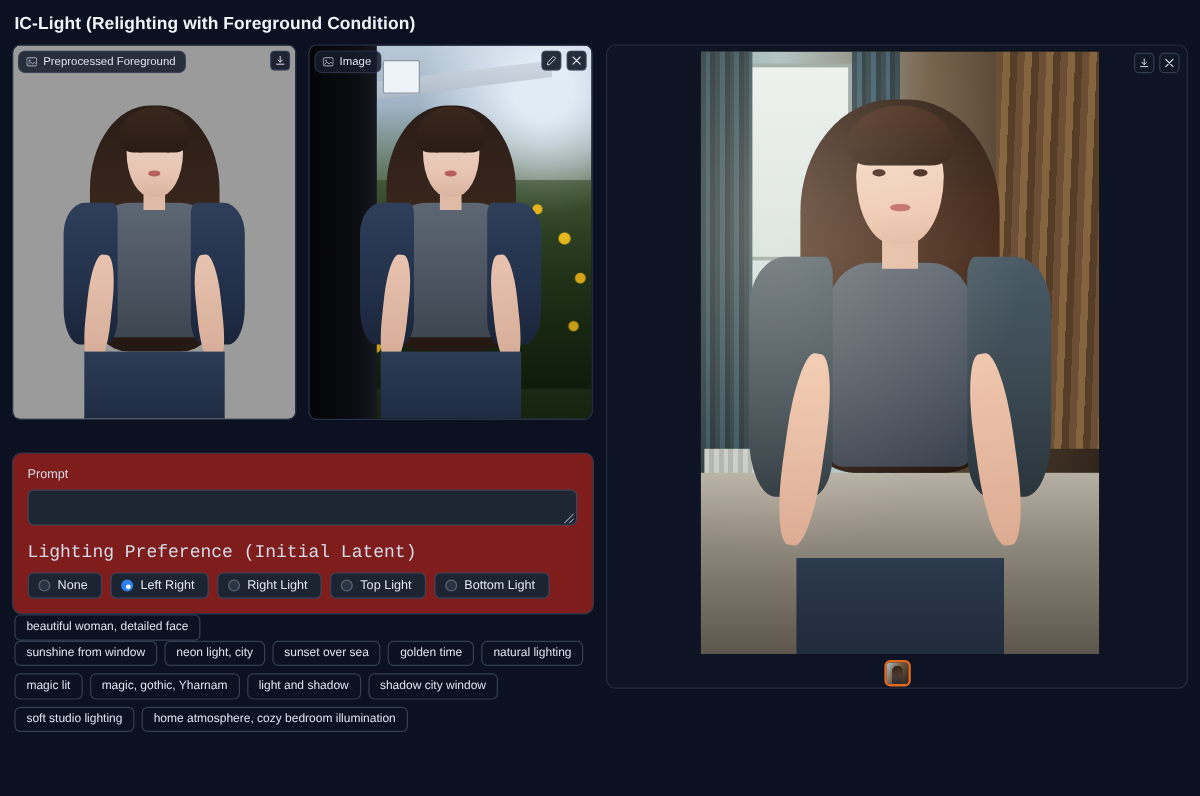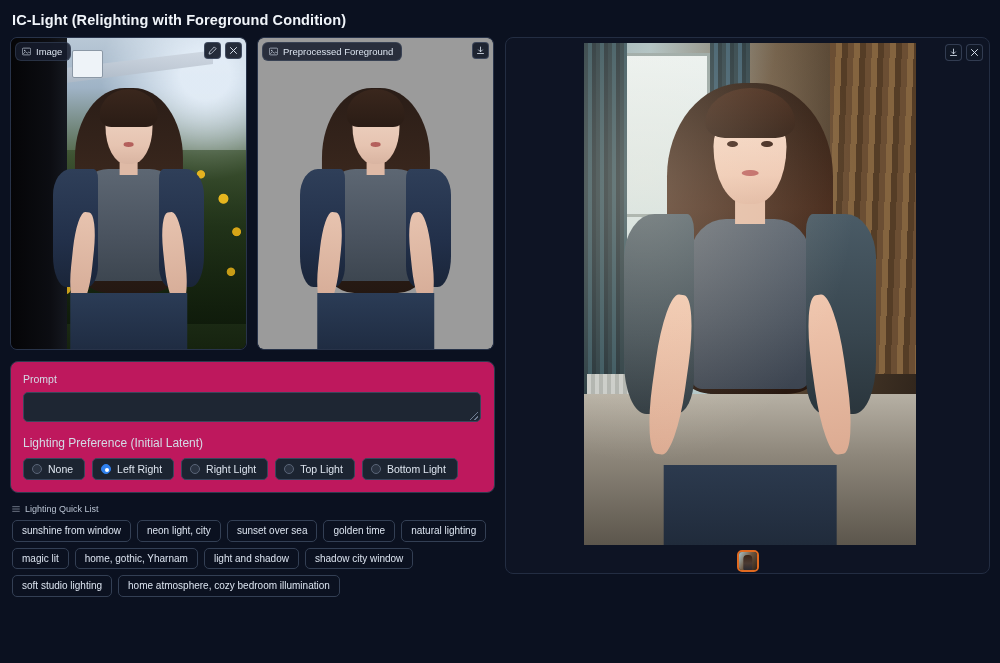--- a/index.html
+++ b/index.html
@@ -196,22 +196,22 @@
   .sj-arm-l { left: 26%; transform: rotate(6deg); }
   .sj-arm-r { right: 26%; transform: rotate(-6deg); }
   .sj-jeans {
     position: absolute; left: 50%; transform: translateX(-50%);
     bottom: 0; width: 50%; height: 18%;
     background: linear-gradient(180deg,#2b3c56 0%, #1f2c42 100%);
   }
 
   
   .card {
-    margin-top: 11px;
-    background: #be185d;
+    margin-top: 27px;
+    background: #7f1d1d;
     border: 1px solid #2e3a4f;
     border-radius: 8px;
     padding: 11px 13px 12px 12px;
   }
   .field-label {
     font-size: 10.5px;
     color: #d4dbe6;
     margin-bottom: 7px;
   }
   .prompt-box {
@@ -228,23 +228,24 @@
     cursor: text;
   }
   .resize-grip {
     position: absolute; right: 2px; bottom: 1px;
     width: 8px; height: 8px;
     background:
       linear-gradient(135deg, transparent 46%, #6d7a90 46%, #6d7a90 56%, transparent 56%),
       linear-gradient(135deg, transparent 72%, #6d7a90 72%, #6d7a90 82%, transparent 82%);
   }
   .sub-label {
-    font-size: 12px;
+    font-size: 15px;
     color: #d4dbe6;
     margin: 14px 0 8px 0;
+    font-family: Liberation Mono, monospace;
   }
   .radio-row { display: flex; gap: 7px; flex-wrap: wrap; }
   .radio {
     display: flex;
     align-items: center;
     gap: 6px;
     border: 1px solid #39465c;
     border-radius: 5px;
     background: #1c2431;
     padding: 4px 11px 4px 8px;
@@ -446,20 +447,63 @@
 </head>
 <body>
 
 <div class="app-title">IC-Light (Relighting with Foreground Condition)</div>
 
 <div class="page">
 
   <div class="col-left">
 
     <div class="image-row">
+
+      <div class="img-panel">
+        <div class="img-canvas">
+          <div class="pic pic-b">
+            <div class="grey"></div>
+            <div class="subject">
+              <div class="sj-hair-back"></div>
+              <div class="sj-torso"></div>
+              <div class="sj-jacket-l"></div>
+              <div class="sj-jacket-r"></div>
+              <div class="sj-arm-l"></div>
+              <div class="sj-arm-r"></div>
+              <div class="sj-neck"></div>
+              <div class="sj-face"></div>
+              <div class="sj-brow l"></div>
+              <div class="sj-brow r"></div>
+              <div class="sj-eye l"></div>
+              <div class="sj-eye r"></div>
+              <div class="sj-lip"></div>
+              <div class="sj-hair-front"></div>
+              <div class="sj-jeans"></div>
+            </div>
+          </div>
+        </div>
+        <div class="chip">
+          <span>
+            <svg width="9" height="9" viewBox="0 0 12 12">
+                <rect x="0.5" y="1.5" width="11" height="9" rx="1.4" fill="none" stroke="#cfd8e6" stroke-width="1"></rect>
+                <circle cx="3.6" cy="4.6" r="1" fill="#cfd8e6"></circle>
+                <path d="M1.6 9.2 L4.6 6.2 L7 8.3 L9 6.6 L10.6 8.2" fill="none" stroke="#cfd8e6" stroke-width="1"></path>
+              </svg>
+          </span>
+          <span>Preprocessed Foreground</span>
+        </div>
+        <div class="panel-tools">
+          <div class="tool-btn">
+            <svg width="9" height="9" viewBox="0 0 12 12">
+                <path d="M6 1.4 V7.4 M3.4 5.2 L6 7.8 L8.6 5.2" fill="none" stroke="#dbe3ef" stroke-width="1.1" stroke-linecap="round" stroke-linejoin="round"></path>
+                <path d="M2 10 H10" stroke="#dbe3ef" stroke-width="1.1" stroke-linecap="round"></path>
+              </svg>
+          </div>
+        </div>
+      </div>
 
       <div class="img-panel">
         <div class="img-canvas">
           <div class="pic pic-a">
             <div class="bg"></div>
             <div class="struct"></div>
             <div class="lamp"></div>
             <div class="flowers"></div>
             <div class="darkbar"></div>
             <div class="subject">
@@ -498,63 +542,20 @@
               </svg>
           </div>
           <div class="tool-btn">
             <svg width="9" height="9" viewBox="0 0 12 12">
                 <path d="M2 2 L10 10 M10 2 L2 10" stroke="#dbe3ef" stroke-width="1.3" stroke-linecap="round"></path>
               </svg>
           </div>
         </div>
       </div>
 
-      <div class="img-panel">
-        <div class="img-canvas">
-          <div class="pic pic-b">
-            <div class="grey"></div>
-            <div class="subject">
-              <div class="sj-hair-back"></div>
-              <div class="sj-torso"></div>
-              <div class="sj-jacket-l"></div>
-              <div class="sj-jacket-r"></div>
-              <div class="sj-arm-l"></div>
-              <div class="sj-arm-r"></div>
-              <div class="sj-neck"></div>
-              <div class="sj-face"></div>
-              <div class="sj-brow l"></div>
-              <div class="sj-brow r"></div>
-              <div class="sj-eye l"></div>
-              <div class="sj-eye r"></div>
-              <div class="sj-lip"></div>
-              <div class="sj-hair-front"></div>
-              <div class="sj-jeans"></div>
-            </div>
-          </div>
-        </div>
-        <div class="chip">
-          <span>
-            <svg width="9" height="9" viewBox="0 0 12 12">
-                <rect x="0.5" y="1.5" width="11" height="9" rx="1.4" fill="none" stroke="#cfd8e6" stroke-width="1"></rect>
-                <circle cx="3.6" cy="4.6" r="1" fill="#cfd8e6"></circle>
-                <path d="M1.6 9.2 L4.6 6.2 L7 8.3 L9 6.6 L10.6 8.2" fill="none" stroke="#cfd8e6" stroke-width="1"></path>
-              </svg>
-          </span>
-          <span>Preprocessed Foreground</span>
-        </div>
-        <div class="panel-tools">
-          <div class="tool-btn">
-            <svg width="9" height="9" viewBox="0 0 12 12">
-                <path d="M6 1.4 V7.4 M3.4 5.2 L6 7.8 L8.6 5.2" fill="none" stroke="#dbe3ef" stroke-width="1.1" stroke-linecap="round" stroke-linejoin="round"></path>
-                <path d="M2 10 H10" stroke="#dbe3ef" stroke-width="1.1" stroke-linecap="round"></path>
-              </svg>
-          </div>
-        </div>
-      </div>
-
     </div>
 
     <div class="card">
       <div class="field-label">Prompt</div>
       <div class="prompt-box">
         <span class="resize-grip"></span>
       </div>
 
       <div class="sub-label">Lighting Preference (Initial Latent)</div>
       <div class="radio-row">
@@ -575,38 +576,31 @@
           <span>Top Light</span>
         </div>
         <div class="radio">
           <span class="dot"></span>
           <span>Bottom Light</span>
         </div>
       </div>
     </div>
 
     <div class="pill-wrap">
+      <button class="pill">beautiful woman, detailed face</button>
     </div>
 
-    <div class="list-head">
-      <span>
-        <svg width="8" height="8" viewBox="0 0 12 12">
-            <path d="M1 2.5 H11 M1 6 H11 M1 9.5 H11" stroke="#b9c3d2" stroke-width="1.1" stroke-linecap="round"></path>
-          </svg>
-      </span>
-      <span>Lighting Quick List</span>
-    </div>
     <div class="pill-wrap">
       <button class="pill">sunshine from window</button>
       <button class="pill">neon light, city</button>
       <button class="pill">sunset over sea</button>
       <button class="pill">golden time</button>
       <button class="pill">natural lighting</button>
       <button class="pill">magic lit</button>
-      <button class="pill">home, gothic, Yharnam</button>
+      <button class="pill">magic, gothic, Yharnam</button>
       <button class="pill">light and shadow</button>
       <button class="pill">shadow city window</button>
       <button class="pill">soft studio lighting</button>
       <button class="pill">home atmosphere, cozy bedroom illumination</button>
     </div>
 
   </div>
 
   <div class="col-right">
     <div class="out-panel">

